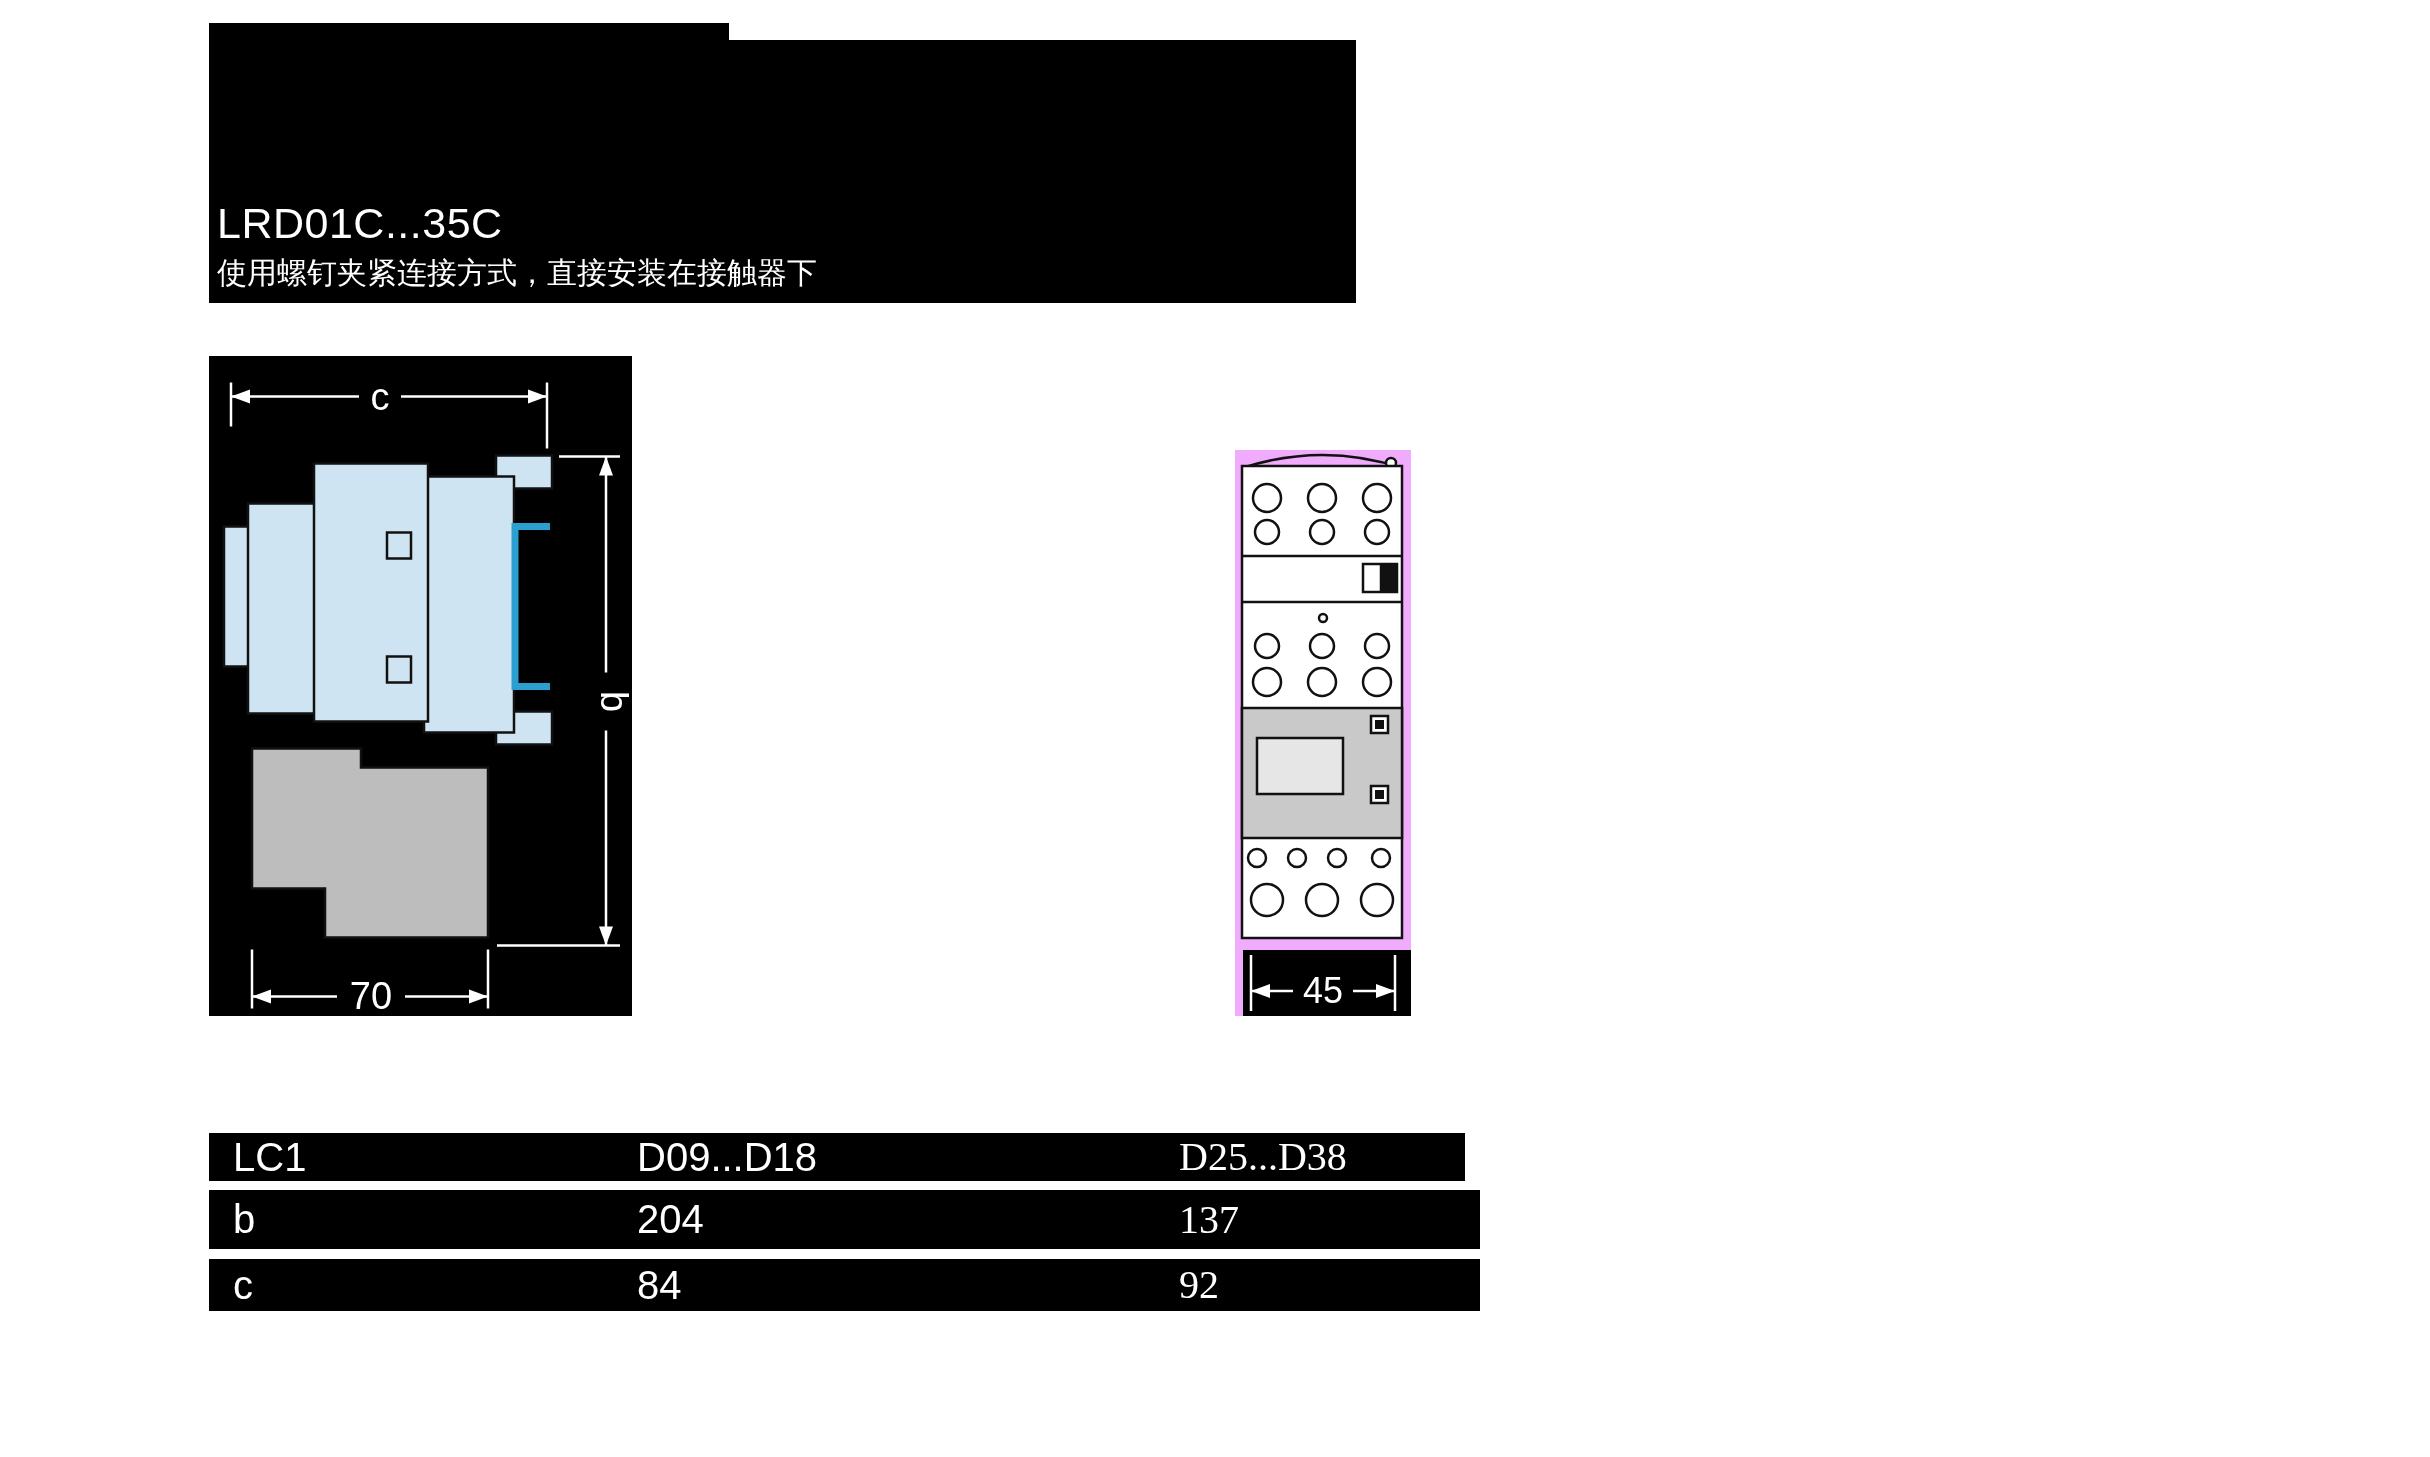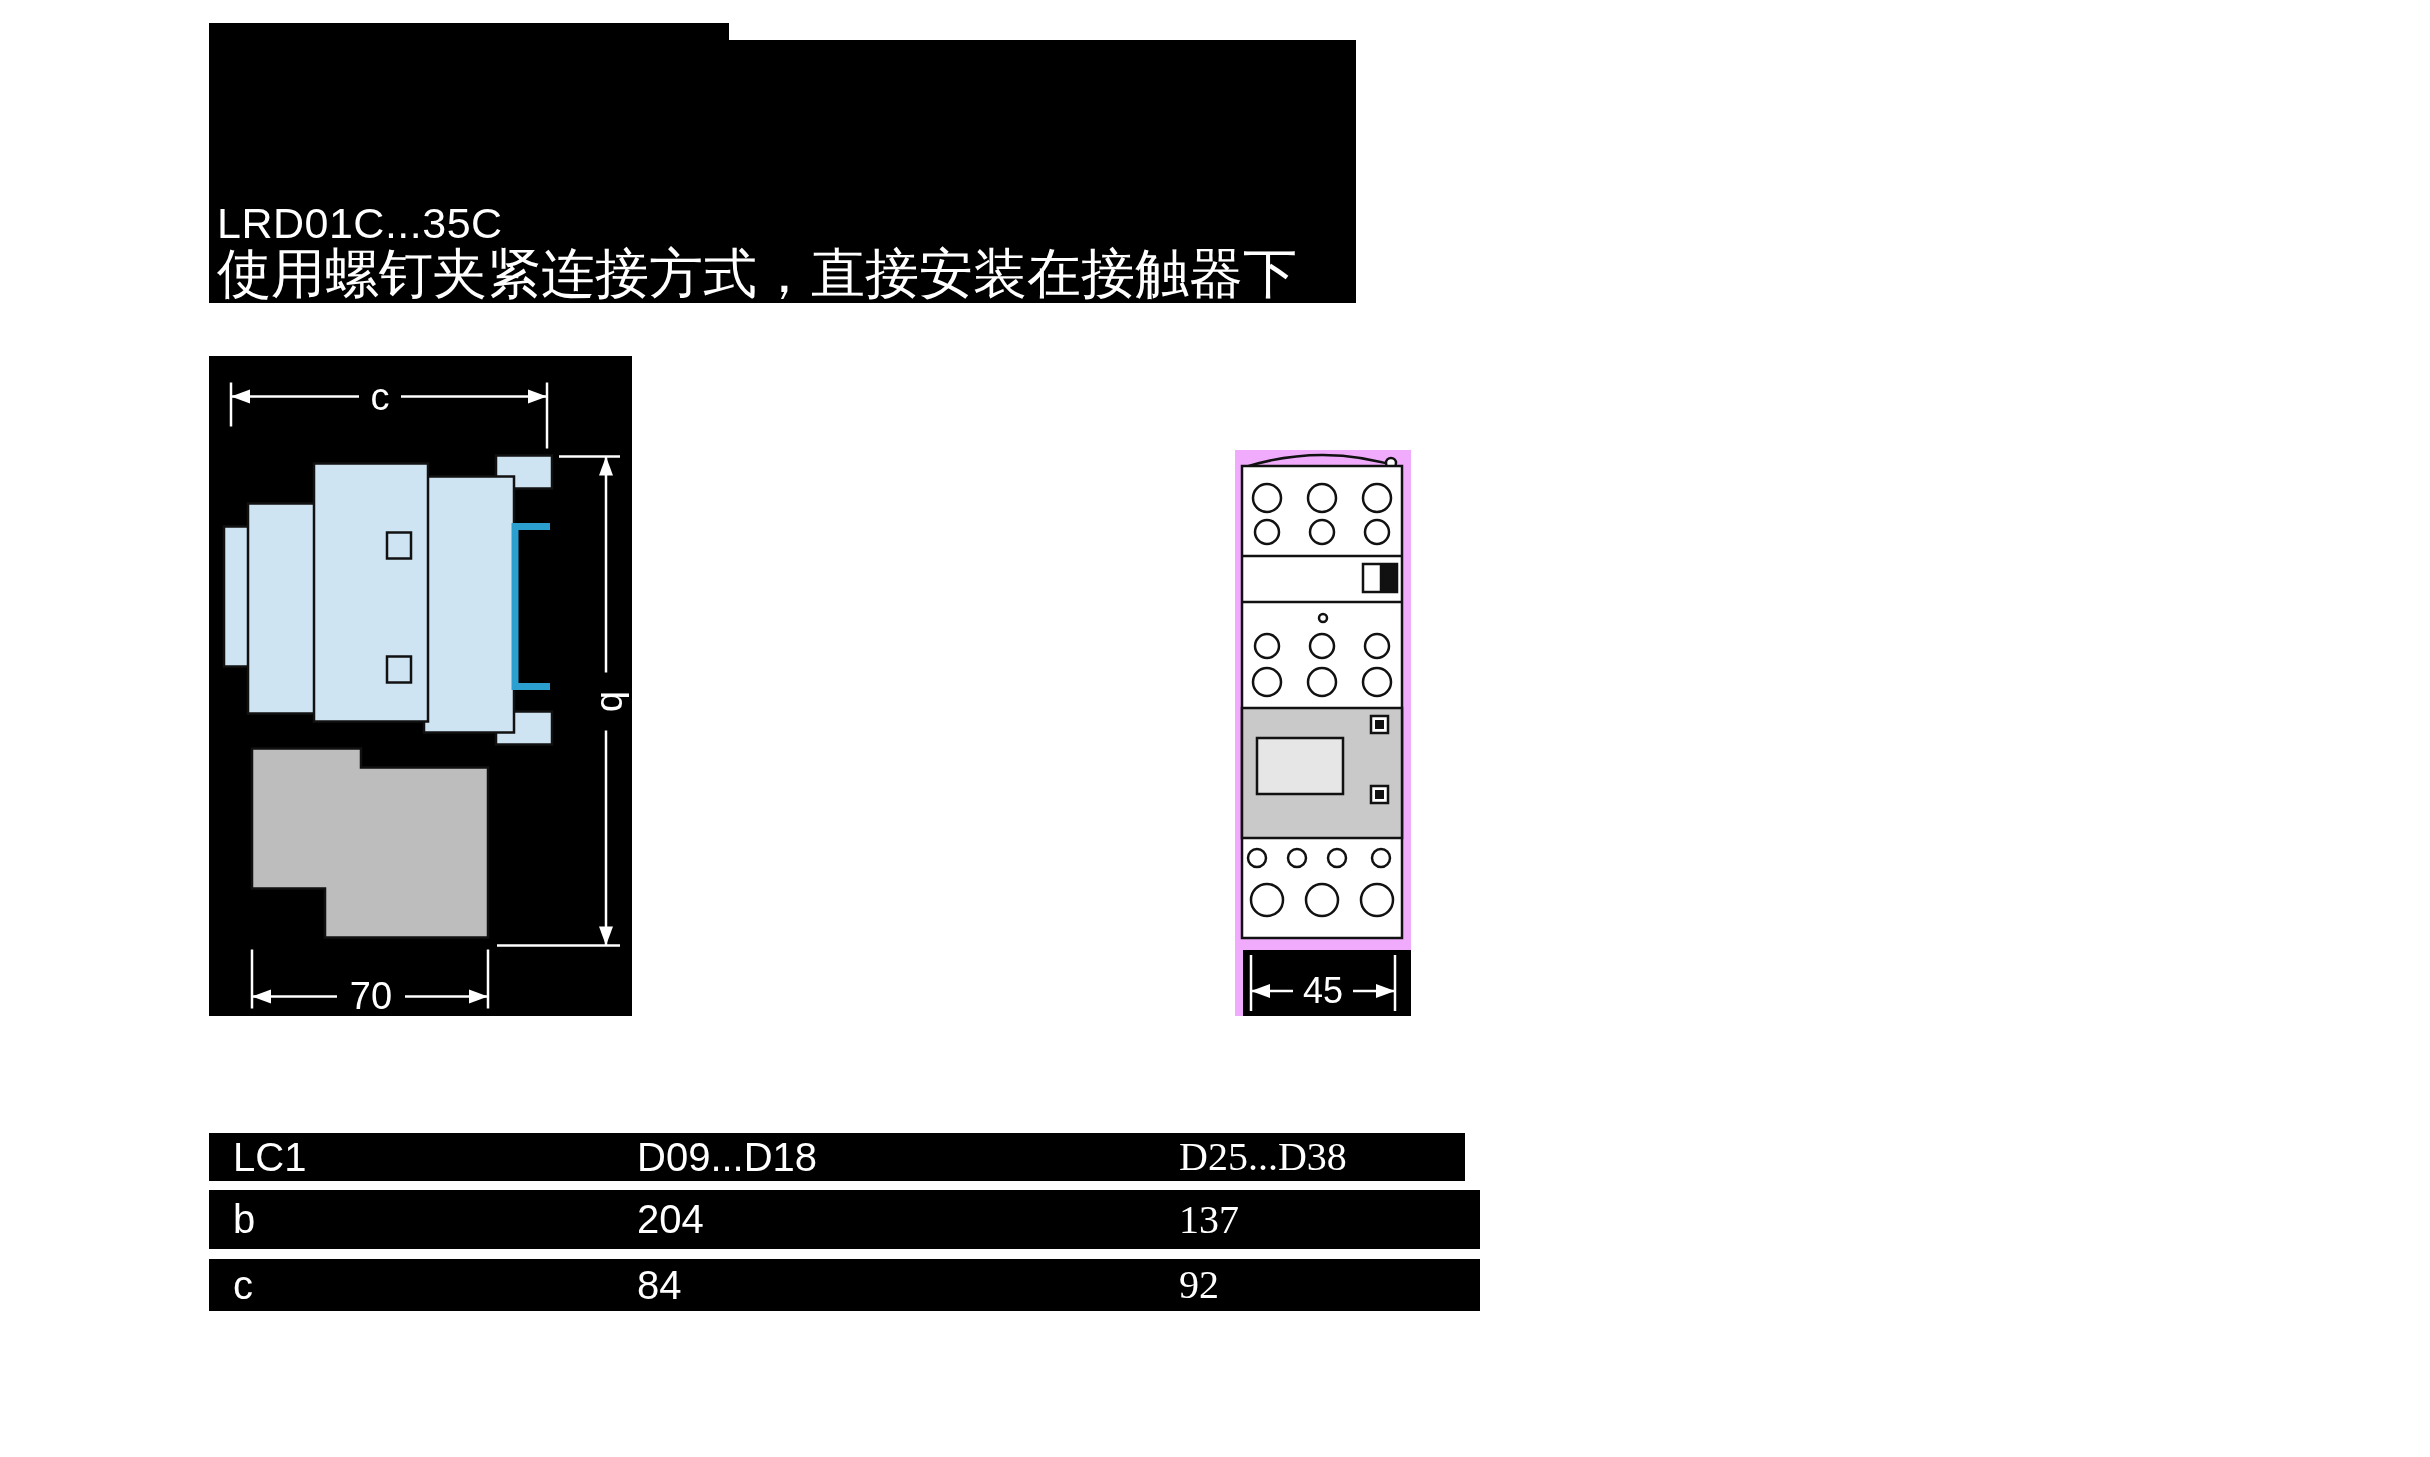--- a/index.html
+++ b/index.html
@@ -6,21 +6,21 @@
   html,body { background:#ffffff; }
   body { font-family:"Liberation Sans", sans-serif; }
   .canvas { position:relative; width:2430px; height:1457px; background:#ffffff; overflow:hidden; }
   .abs { position:absolute; }
 
   
   .header-strip { left:209px; top:23px; width:520px; height:18px; background:#000; }
   .header-main  { left:209px; top:40px; width:1147px; height:263px; background:#000; }
   .header-text  { left:217px; top:198px; color:#fff; }
   .header-line1 { font-size:43px; line-height:50px; letter-spacing:0.5px; }
-  .header-line2 { font-size:54px; line-height:50px; }
+  .header-line2 { font-size:30px; line-height:50px; }
 
   
   .side-view  { left:209px; top:356px; width:423px; height:660px; background:#000; }
   
   .front-view { left:1235px; top:450px; width:176px; height:566px; background:#f0abfc; }
 
   svg { display:block; width:100%; height:100%; }
   .dimtext { fill:#ffffff; font-size:38px; text-anchor:middle; font-family:"Liberation Sans",sans-serif; }
   .dimtext-sm { fill:#ffffff; font-size:36px; text-anchor:middle; font-family:"Liberation Sans",sans-serif; }
 

